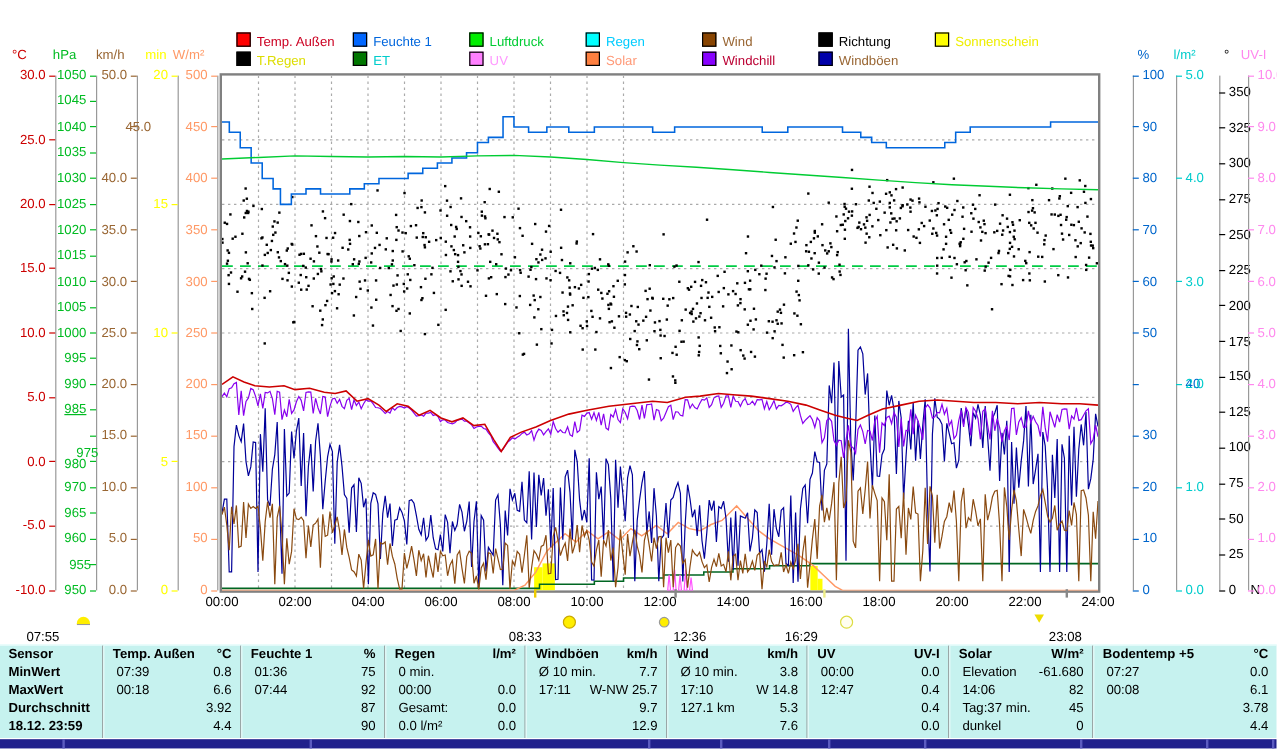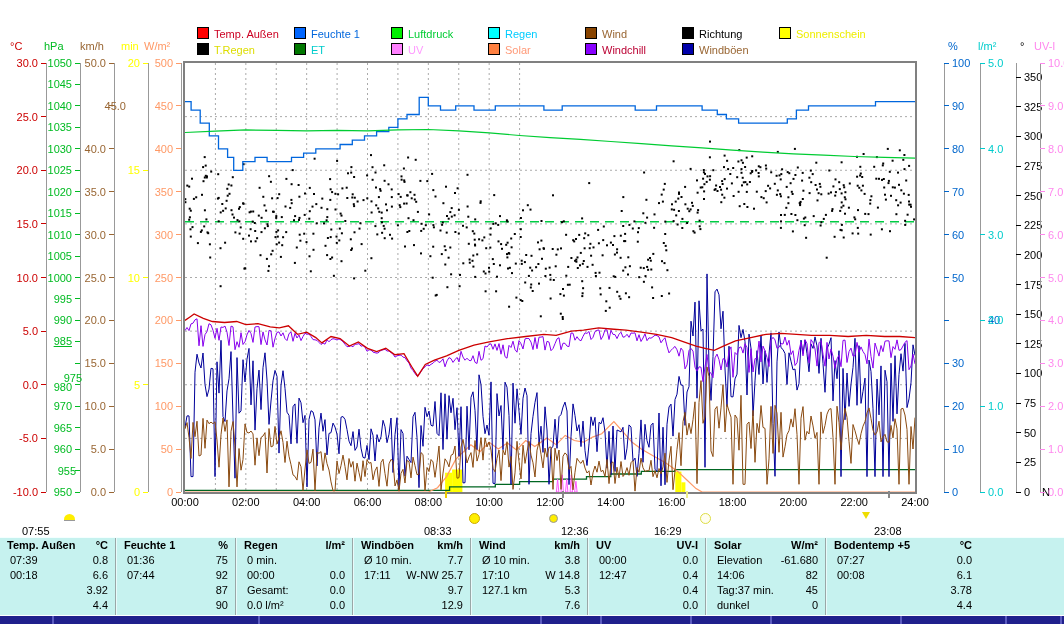--- a/index.html
+++ b/index.html
@@ -1152,20 +1152,37 @@
       <span class="mk" style="left: 654px;">16:29</span>
       <span class="mk-ic icon-sun-outline" style="left: 700px; top: 513px;"></span>
       <span class="mk" style="left: 874px;">23:08</span>
       <span class="mk-ic icon-moon-arrow" style="left: 862px; top: 512px;"></span>
       <span class="axsub" style="left: 445px; background: rgb(238, 204, 0);"></span>
       <span class="axsub" style="left: 562px; background: rgb(136, 136, 136);"></span>
       <span class="axsub" style="left: 686px; background: rgb(238, 238, 136);"></span>
       <span class="axsub" style="left: 888px; background: rgb(136, 136, 136);"></span>
     </div>
   <div id="stats">
+      <div class="tgroup" style="width: 85px;">
+        <span class="trow thead">
+          <span class="l">Sensor</span>
+        </span>
+        <span class="trow tbold">
+          <span class="l">MinWert</span>
+        </span>
+        <span class="trow tbold">
+          <span class="l">MaxWert</span>
+        </span>
+        <span class="trow tbold">
+          <span class="l">Durchschnitt</span>
+        </span>
+        <span class="trow tbold">
+          <span class="l">18.12. 23:59</span>
+        </span>
+      </div>
       <div class="tgroup" style="width: 115px;">
         <span class="trow thead">
           <span class="l">Temp. Außen</span>
           <span class="r">°C</span>
         </span>
         <span class="trow">
           <span class="l" style="padding-left: 3px;">07:39</span>
           <span class="r">0.8</span>
         </span>
         <span class="trow">

